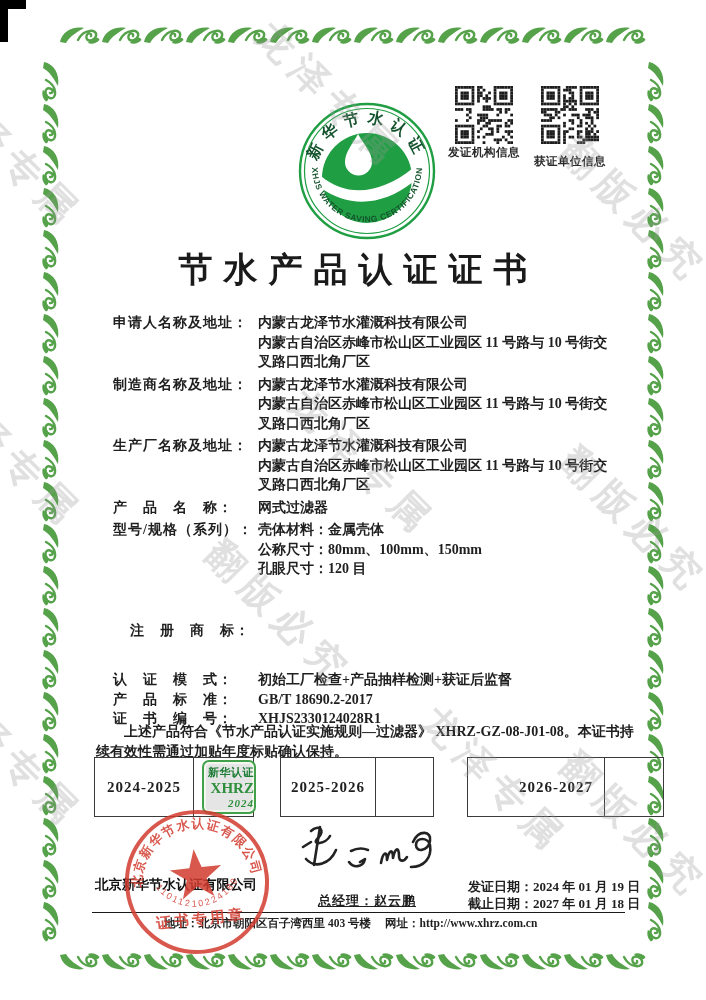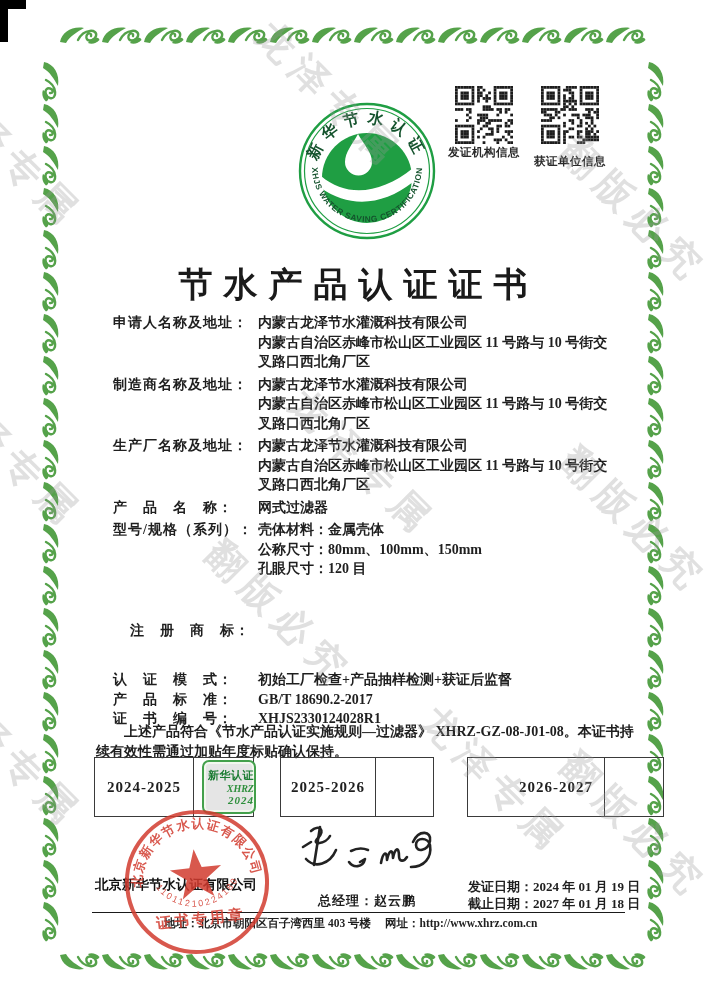--- a/index.html
+++ b/index.html
@@ -50,21 +50,21 @@
   .qr.q2{left:541px;}
   .qr-label{
     position:absolute;top:145px;width:90px;text-align:center;
     font-size:11.5px;font-weight:bold;color:#2a2a2a;letter-spacing:0.5px;
   }
   .qr-label.l1{left:439px;}
   .qr-label.l2{left:525px;margin-top:9px;}
 
   
   .title{
-    position:absolute;left:0;right:0;top:262px;text-align:center;
+    position:absolute;left:0;right:0;top:247px;text-align:center;
     font-family:"Liberation Sans", sans-serif;
     font-size:34px;font-weight:bold;letter-spacing:11px;color:#1a1a1a;
     text-indent:11px;
   }
 
   
   .fields{position:absolute;left:113px;top:313px;width:530px;font-size:14px;font-weight:600;}
   .frow{display:flex;margin-bottom:3px;}
   .flabel{flex:0 0 145px;letter-spacing:1px;line-height:19.5px;}
   .fvals{flex:1;line-height:19.5px;}
@@ -87,26 +87,26 @@
   .ybox.b3{left:467px;width:155px;padding-left:40px;}
   .ybox .ycell{flex:0 0 62%;display:flex;align-items:center;justify-content:center;
     font-size:15px;font-weight:bold;letter-spacing:1px;border-right:1.5px solid #3a3a3a;}
   .ybox .scell{flex:1;display:flex;align-items:center;justify-content:center;}
   .sticker{
     width:50px;height:50px;border:2px solid #43a04b;border-radius:7px;
     background:#e5e5e5;box-shadow:inset 0 0 0 2px #f2f8ee;
     display:flex;flex-direction:column;align-items:flex-end;justify-content:center;
   }
   .sticker .st1{font-size:11px;font-weight:bold;color:#1c7c33;letter-spacing:0.5px;}
-  .sticker .st2{font-size:10px;font-style:italic;font-weight:bold;color:#2e8f3c;}
+  .sticker .st2{font-size:15px;font-weight:bold;color:#2e8f3c;}
   .sticker .st3{font-size:11px;font-style:italic;font-weight:bold;color:#2e8f3c;letter-spacing:1px;}
 
   
   .issuer-name{position:absolute;left:95px;top:876px;font-size:13.5px;font-weight:bold;color:#111;}
-  .manager{position:absolute;left:318px;top:892px;font-size:13px;font-weight:bold;letter-spacing:1px;}
+  .manager{position:absolute;left:318px;top:892px;font-size:13px;font-weight:bold;letter-spacing:1px;text-decoration:underline;}
   .dates{position:absolute;left:468px;top:878px;font-size:13px;font-weight:bold;line-height:17px;white-space:nowrap;}
   .rule{position:absolute;left:92px;top:912px;width:533px;border-top:1.5px solid #1a1a1a;}
   .footerline{position:absolute;left:164px;top:916px;font-size:11.5px;font-weight:bold;white-space:nowrap;}
   .footerline .gap{display:inline-block;width:14px;}
 
   .stamp{position:absolute;left:114px;top:799px;z-index:6;opacity:0.85;}
   .signature{position:absolute;left:295px;top:817px;z-index:4;}
 </style>
 </head>
 <body>

